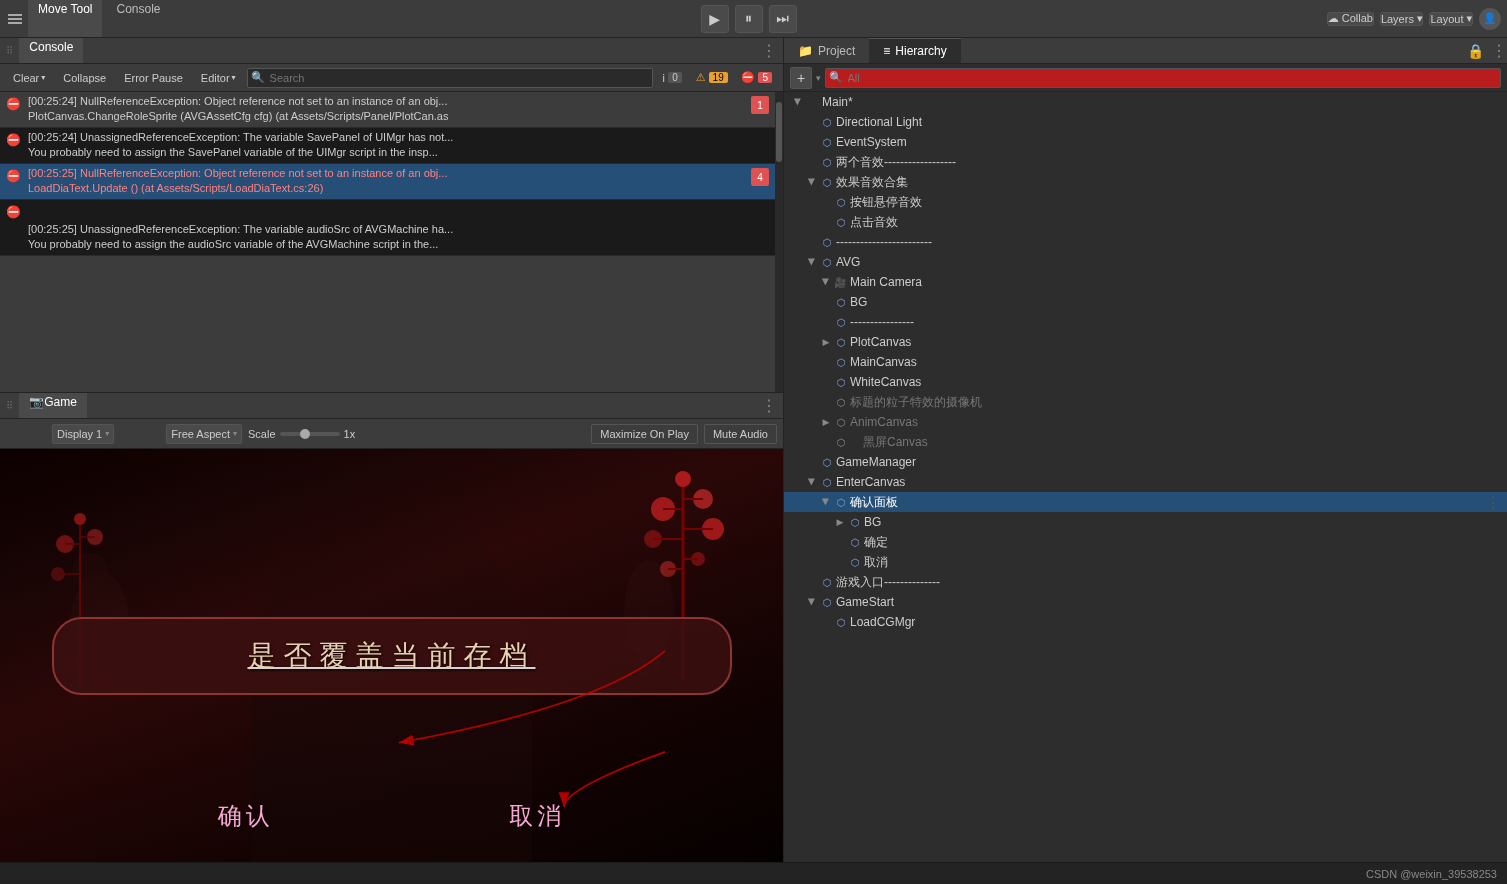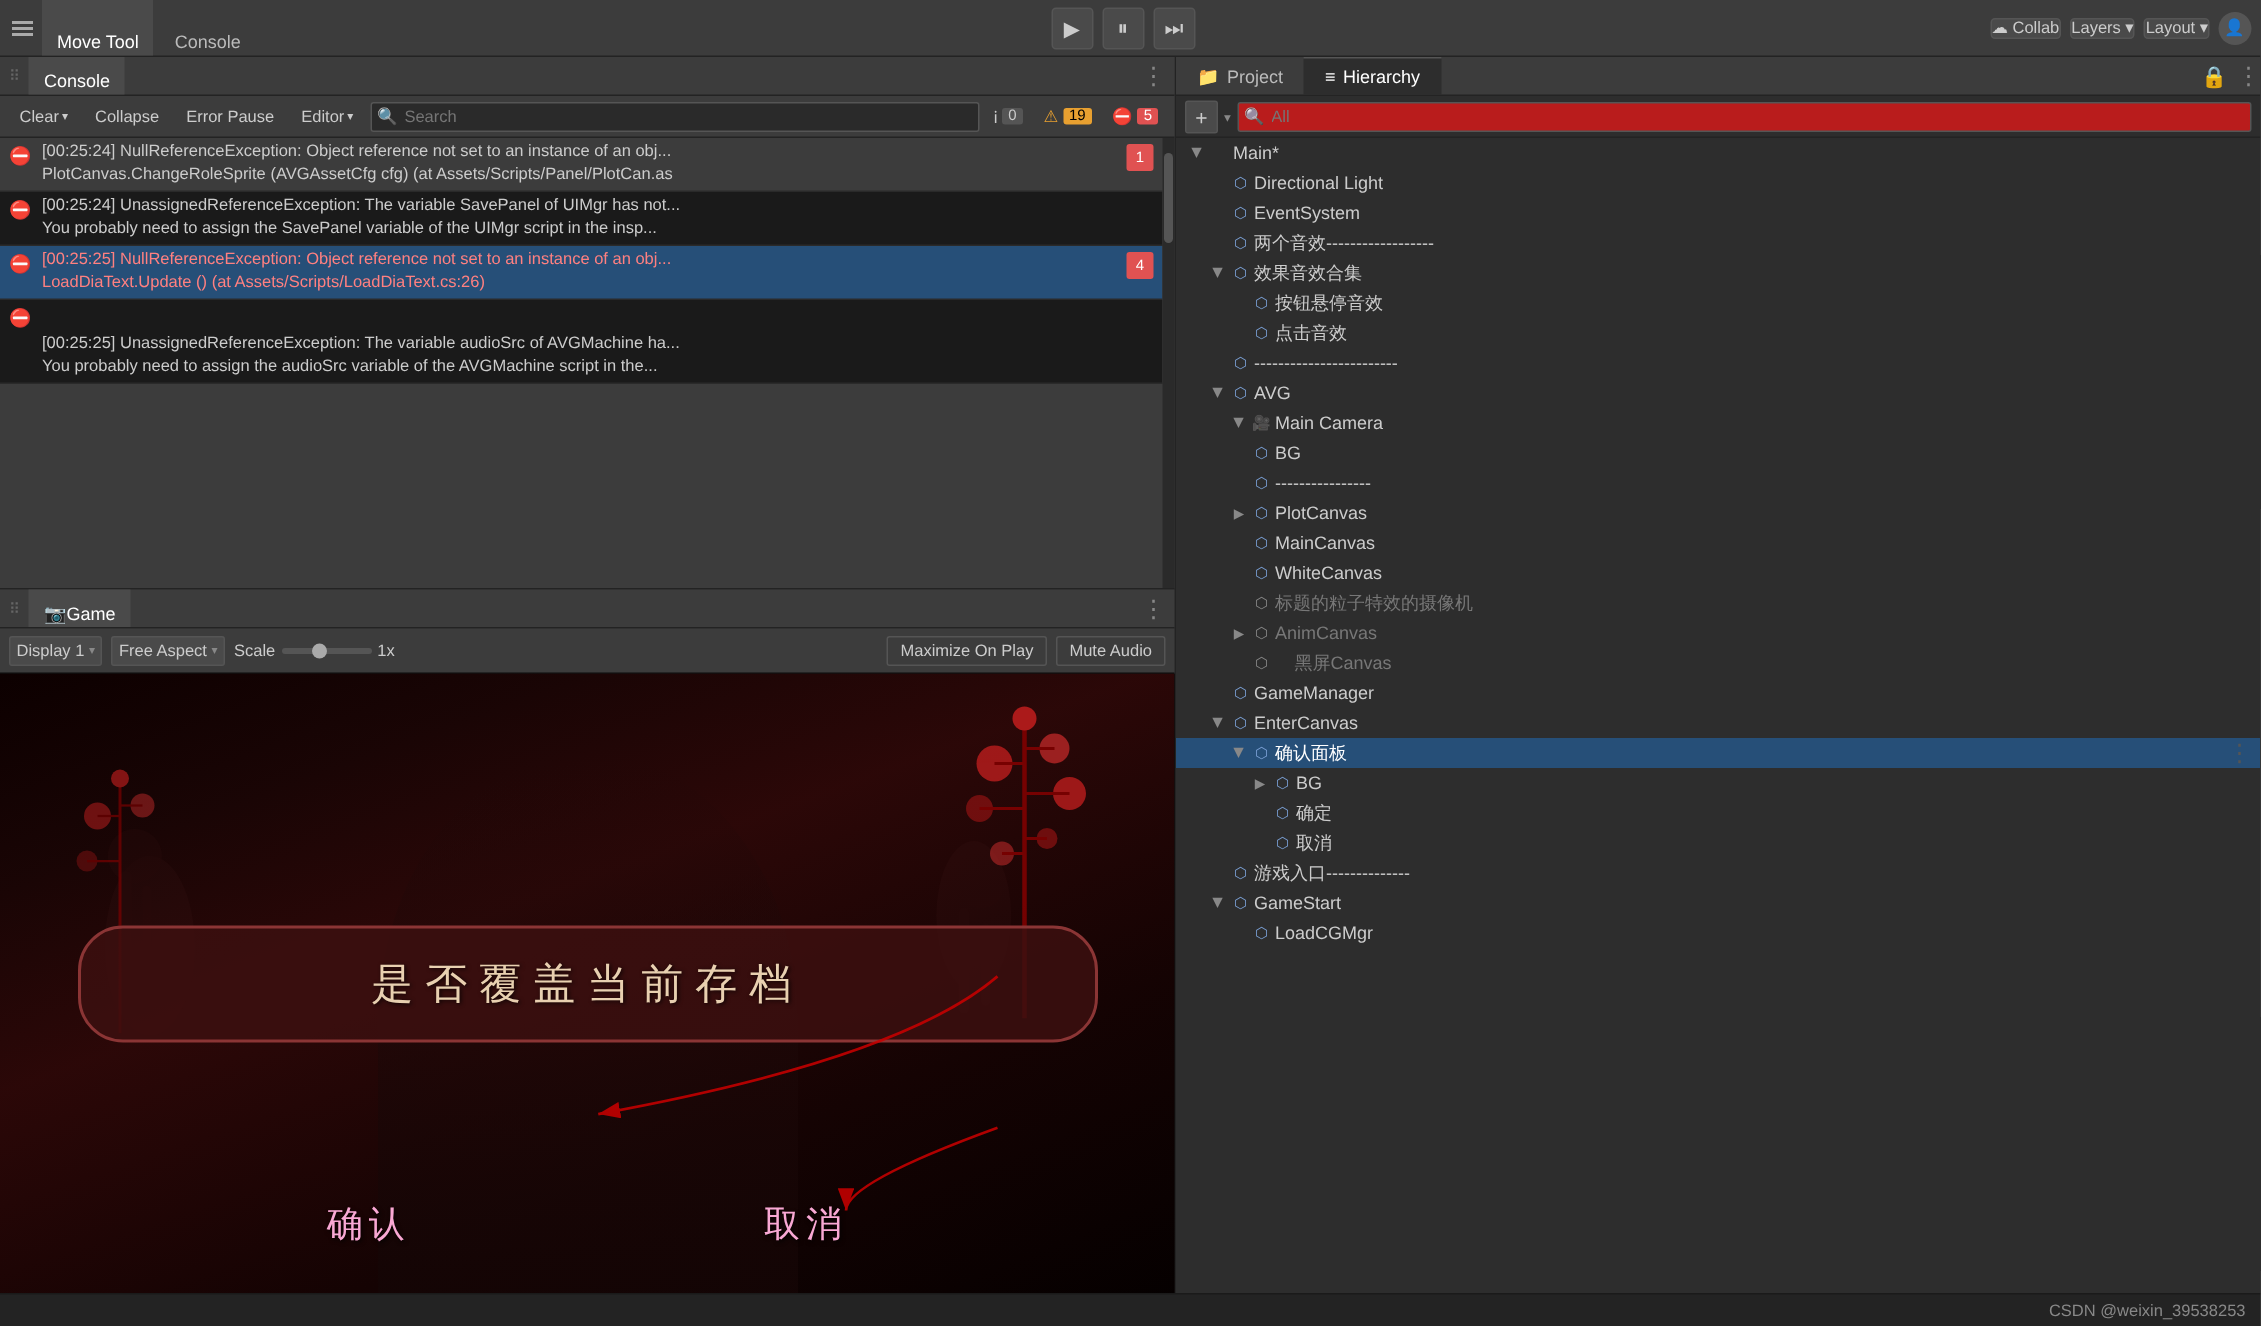--- a/index.html
+++ b/index.html
@@ -107,21 +107,21 @@
       padding: 0 6px;
       gap: 2px;
       flex-shrink: 0;
     }
     .panel-tab {
       padding: 2px 10px;
       font-size: 12px;
       color: #bbb;
       cursor: pointer;
       height: 100%;
-      display: flex; align-items: flex-end;
+      display: flex; align-items: flex-start;
     }
     .panel-tab.active {
       background: #4a4a4a;
       color: #fff;
     }
     .panel-tab-drag {
       font-size: 10px; color: #666; margin-right: 4px;
     }
     .panel-tab-spacer { flex: 1; }
     .panel-tab-dots {
@@ -279,20 +279,21 @@
     .game-select {
       background: #4a4a4a;
       border: 1px solid #555;
       color: #ccc;
       font-size: 11px;
       padding: 1px 4px;
       border-radius: 2px;
       height: 20px;
       display: flex; align-items: center; gap: 3px;
       cursor: pointer;
+      margin-left: 46px;
     }
     .game-select .arrow { font-size: 8px; color: #888; }
     .scale-control {
       display: flex; align-items: center; gap: 4px;
       font-size: 11px; color: #ccc;
     }
     .scale-slider {
       width: 60px; height: 4px;
       background: #555;
       border-radius: 2px;
@@ -346,20 +347,21 @@
       position: absolute;
       top: 50%;
       left: 50%;
       transform: translate(-50%, -50%);
       width: 680px;
       background: rgba(60, 15, 15, 0.85);
       border: 2px solid #8b3535;
       border-radius: 30px;
       padding: 18px 52px;
       text-align: center;
+      text-decoration: underline;
     }
     .dialog-text {
       font-size: 28px;
       color: #e8d0b0;
       letter-spacing: 8px;
       font-weight: normal;
       text-shadow: 1px 1px 3px rgba(0,0,0,0.8);
     }
 
     

